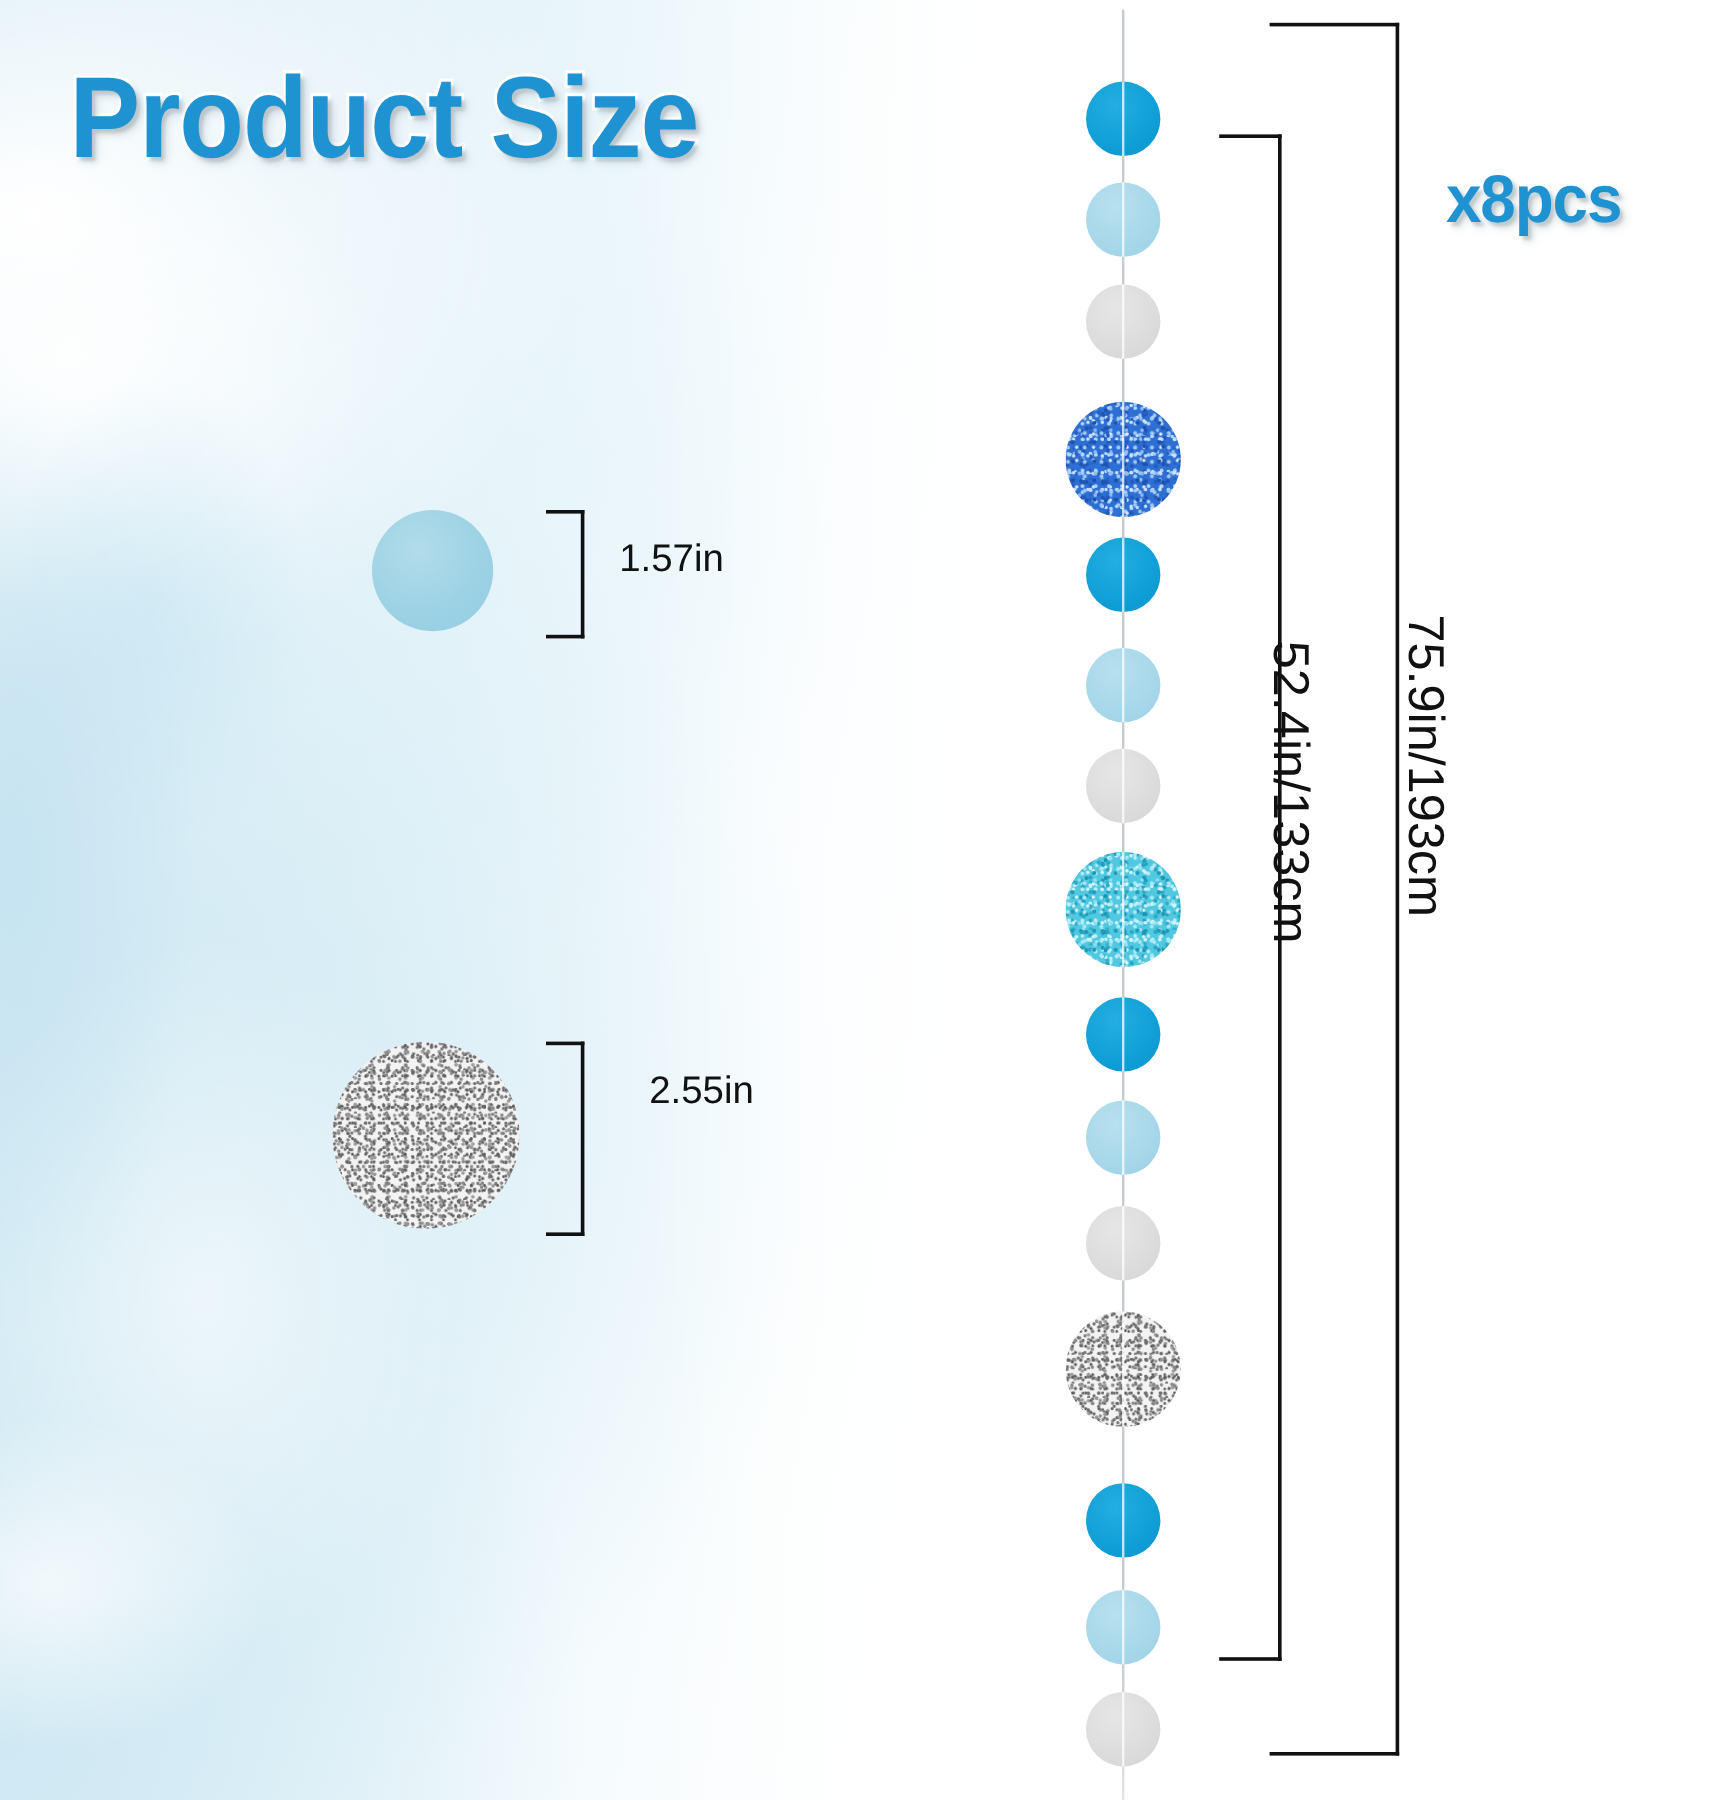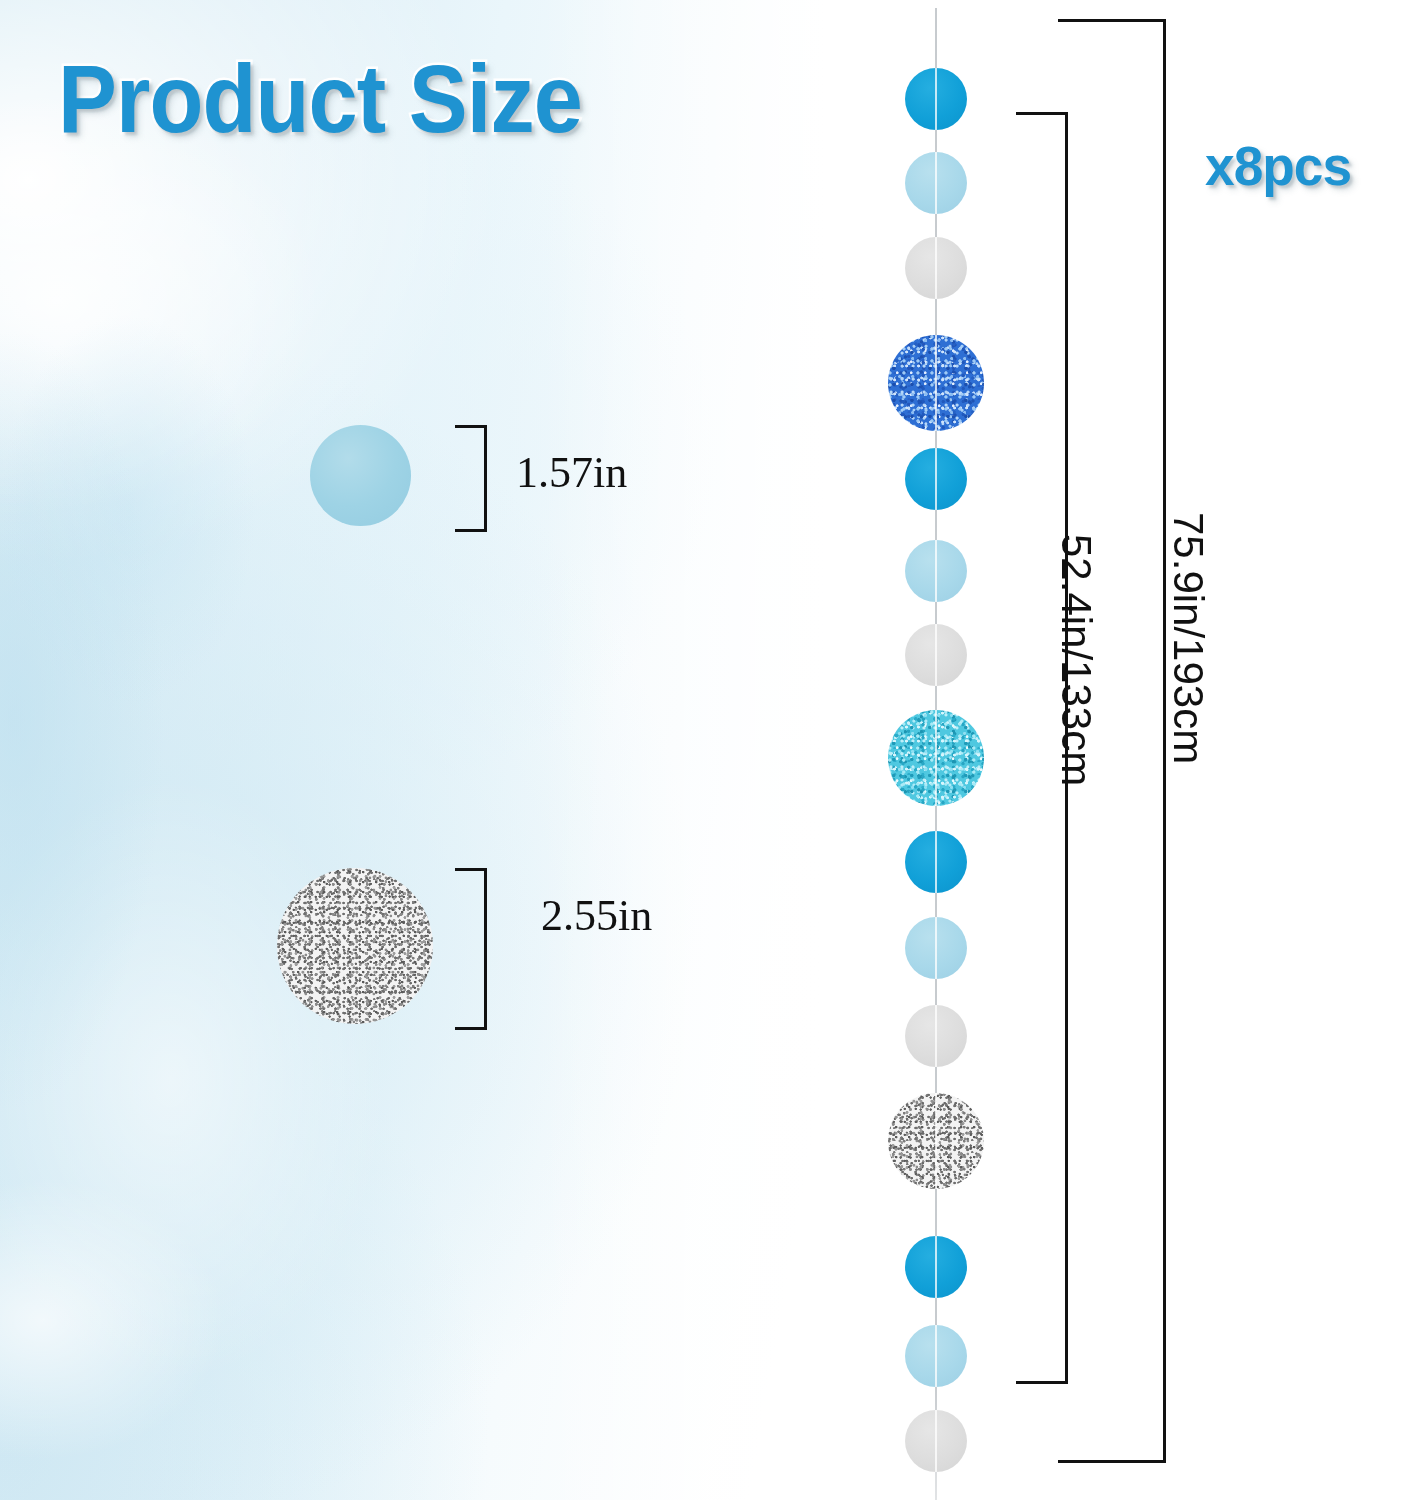--- a/index.html
+++ b/index.html
@@ -153,21 +153,21 @@
     height: 1438px;
   }
 
   
   .dim-label {
     position: absolute;
     color: #111111;
     white-space: nowrap;
     font-weight: normal;
   }
-  .dim-horizontal { font-size: 44px; font-family: Liberation Serif, serif; }
+  .dim-horizontal { font-size: 32px; }
   #label-small { left: 516px; top: 447px; }
   #label-large { left: 541px; top: 890px; }
 
   .dim-vertical {
     font-size: 42px;
     transform-origin: left top;
     transform: rotate(90deg);
   }
   #label-inner { left: 1100px; top: 534px; }
   #label-outer { left: 1212px; top: 512px; }

